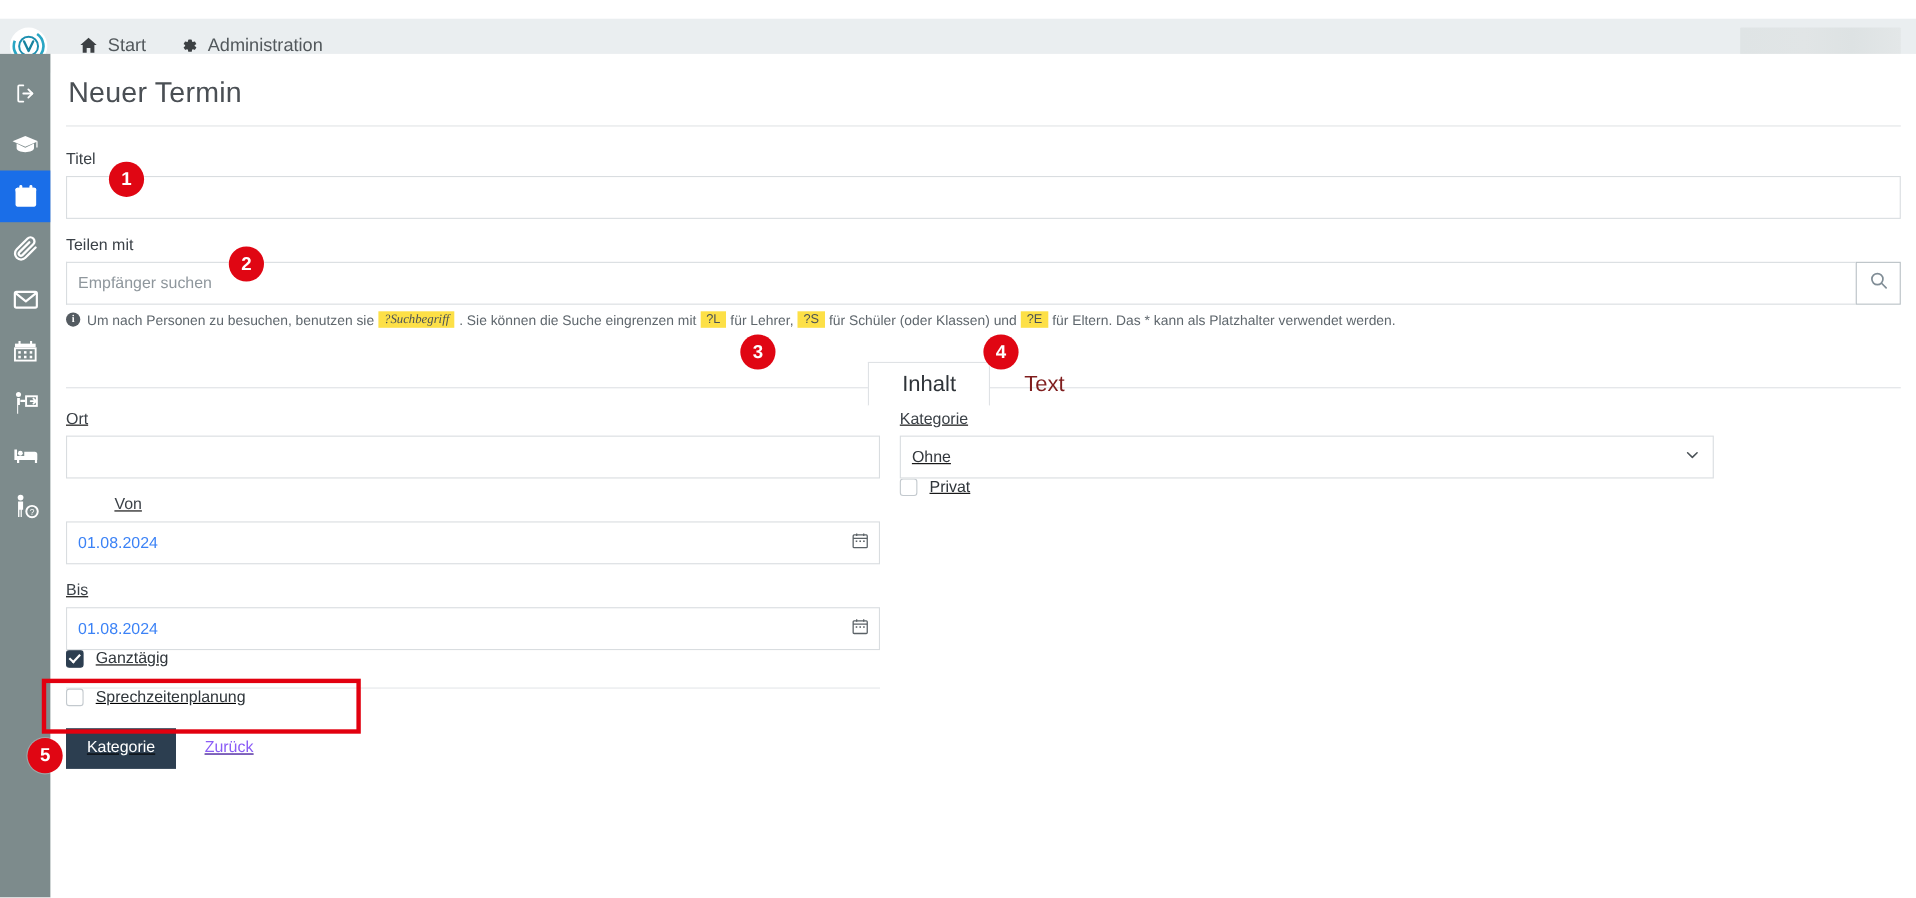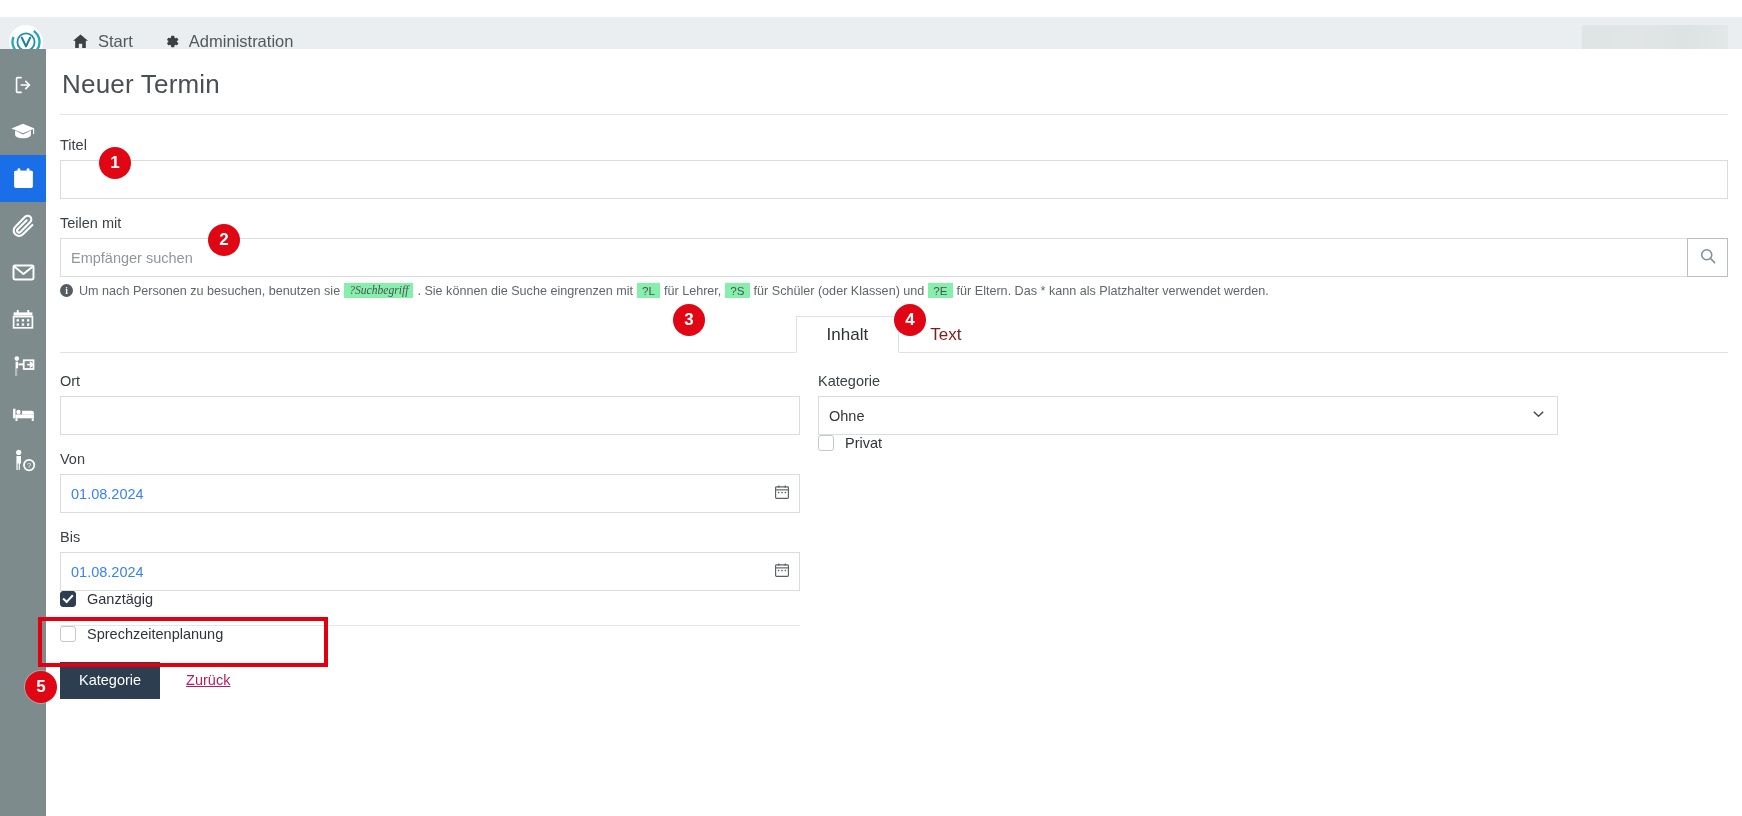--- a/index.html
+++ b/index.html
@@ -144,21 +144,21 @@
     background: #545b61;
     color: #fff;
     font-size: 9.5px;
     font-weight: bold;
     display: inline-flex; align-items: center; justify-content: center;
     margin-right: 6px;
     font-family: "Liberation Serif", serif;
     flex: 0 0 auto;
   }
   .code {
-    background: #86efac;
+    background: #fde047;
     padding: 1px 5px;
     margin: 0 4px;
     font-size: 11.6px;
     color: #4c5256;
     font-style: italic;
     font-family: "Liberation Serif", serif;
     display: inline-block;
   }
   .code.sm { font-style: normal; font-family: "Liberation Sans", sans-serif; }
 
@@ -166,43 +166,44 @@
   .tabs-wrap {
     position: relative;
     margin-top: 18px;
     height: 37px;
     border-bottom: 1px solid #dfe2e5;
     display: flex;
     justify-content: center;
     align-items: flex-end;
   }
   .tab {
-    font-size: 17px;
+    font-size: 20px;
     padding: 9px 30px;
     cursor: pointer;
     line-height: 1;
     position: relative;
-    top: 1px;
+    top: 17px;
   }
   .tab.active {
     color: #2e3338;
     background: #ffffff;
     border: 1px solid #dfe2e5;
     border-bottom: 1px solid #ffffff;
   }
   .tab.inactive {
     color: #7f1d1d;
     border: 1px solid transparent;
   }
 
   
   .cols {
     display: flex;
     gap: 18px;
     margin-top: 20px;
+    text-decoration: underline;
   }
   .col { width: 740px; }
 
   .input-with-icon { position: relative; }
   .input-with-icon .cal-ico {
     position: absolute;
     right: 10px; top: 50%;
     transform: translateY(-50%);
     color: #5a6166;
     pointer-events: none;
@@ -268,21 +269,21 @@
     background: #2c3e50;
     color: #ffffff;
     border: none;
     font-size: 14.5px;
     padding: 11px 19px;
     cursor: pointer;
     font-family: "Liberation Sans", sans-serif;
     line-height: 1;
   }
   .btn-link {
-    color: #be185d;
+    color: #8b5cf6;
     font-size: 14.5px;
     text-decoration: underline;
     cursor: pointer;
   }
 
   
   .badge {
     position: absolute;
     width: 32px; height: 32px;
     border-radius: 50%;
@@ -487,21 +488,21 @@
     </div>
 
     
     <div class="cols">
 
       <div class="col">
 
         <label class="field-label">Ort</label>
         <input class="text-input" type="text" value="" placeholder="" style="">
 
-        <label class="field-label" style="margin-top:16px;">Von</label>
+        <label class="field-label" style="margin-top:16px;margin-left:44px;">Von</label>
         <div class="input-with-icon">
           <input class="text-input" type="text" value="01.08.2024" style="">
           <span class="cal-ico">
             <svg width="16" height="16" viewBox="0 0 18 18" fill="none" stroke="#5a6166" stroke-width="1.3">
               <rect x="1.8" y="3.2" width="14.4" height="13" rx="1"></rect>
               <path d="M1.8 6.6 H16.2"></path>
                 <path d="M5.4 1.6 V4.2"></path>
                 <path d="M12.6 1.6 V4.2"></path>
               <rect x="4.4" y="8.8" width="1.6" height="1.6" fill="#5a6166" stroke="none"></rect>
               <rect x="8.2" y="8.8" width="1.6" height="1.6" fill="#5a6166" stroke="none"></rect>

